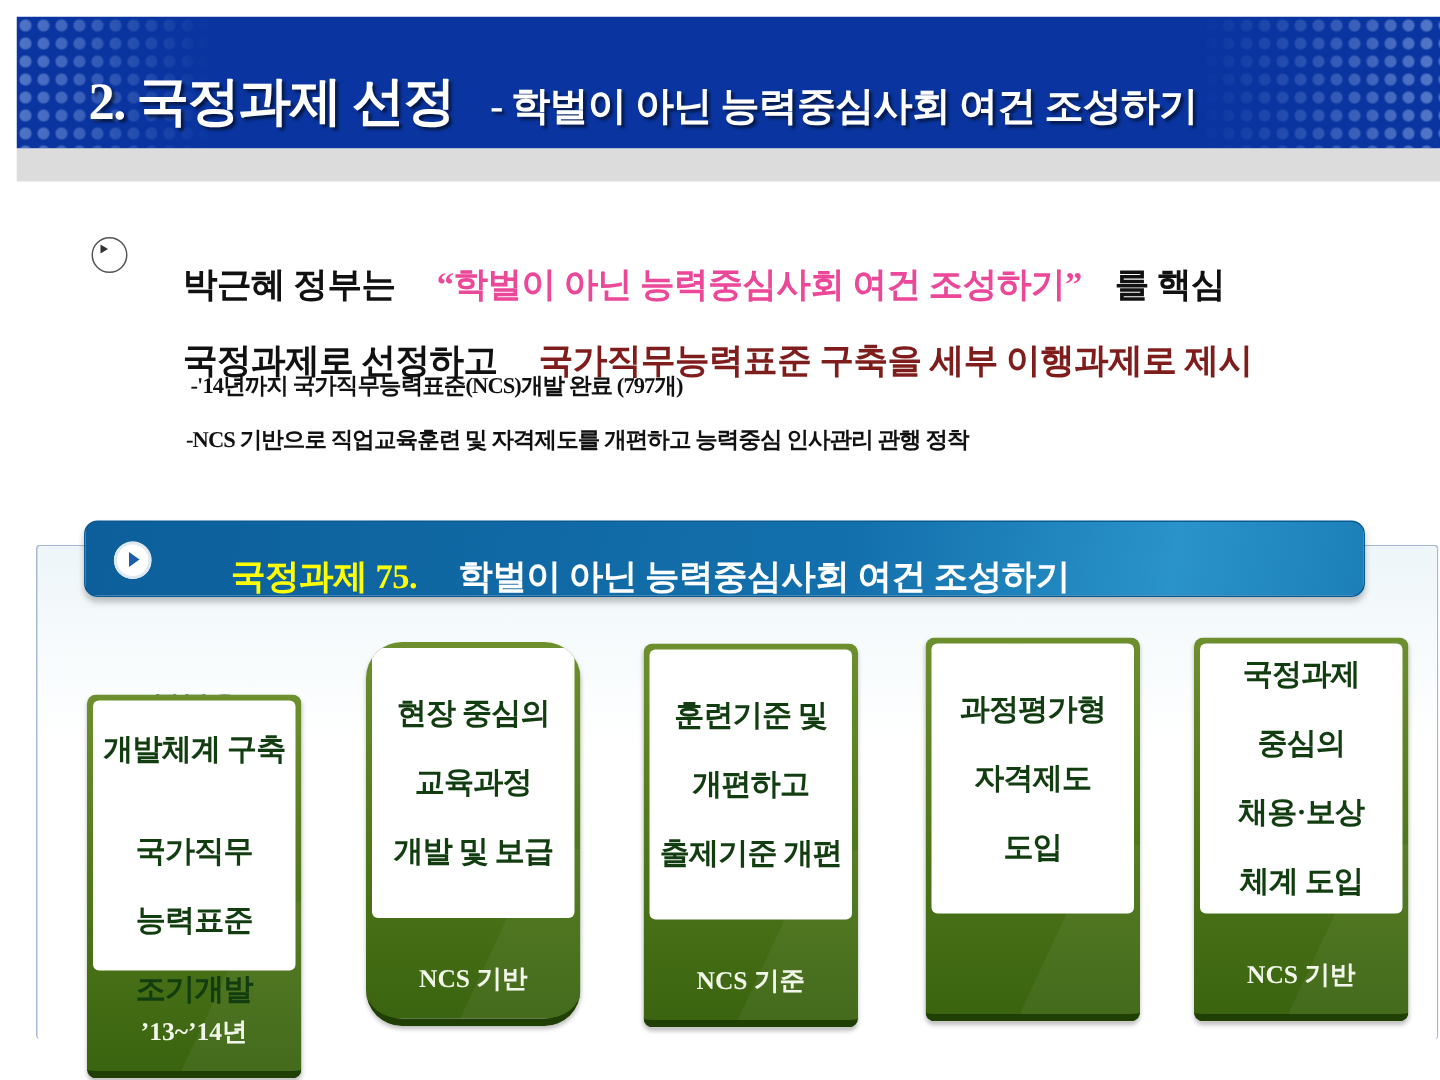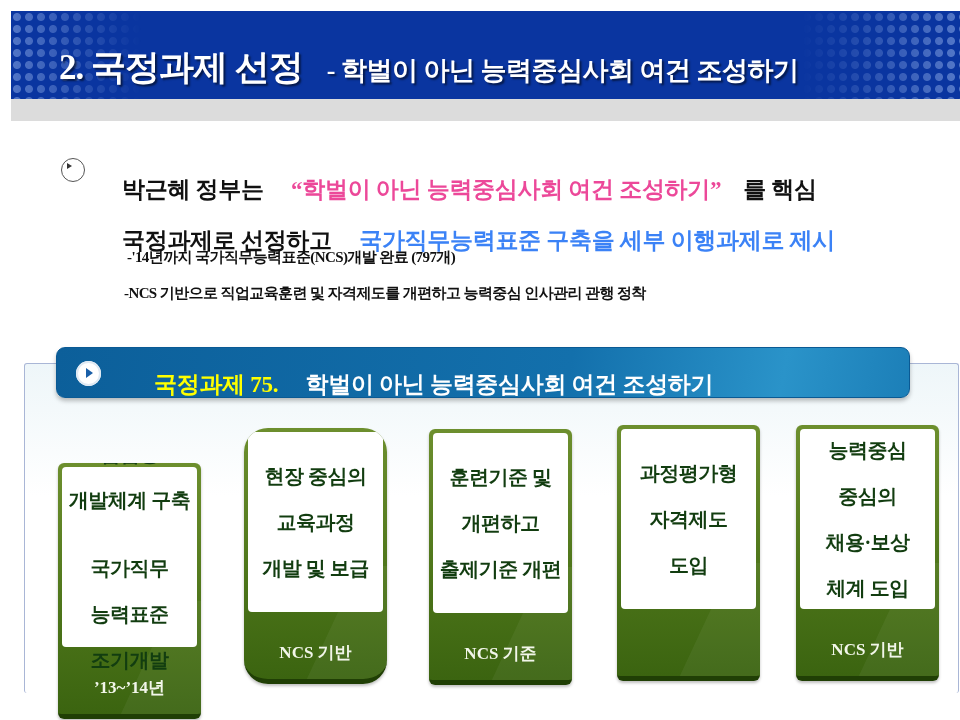--- a/index.html
+++ b/index.html
@@ -46,21 +46,21 @@
   .bullet-icon::after {
     content: ""; position: absolute; left: 5px; top: 3.5px;
     border-left: 5px solid #333; border-top: 3.5px solid transparent; border-bottom: 3.5px solid transparent;
   }
   .bullet-text {
     position: absolute; left: 28px; top: 0; width: 880px;
     font-size: 23px; font-weight: bold; line-height: 29px; color: #111; white-space: nowrap;
     letter-spacing: -0.3px;
   }
   .hl-light { color: #ec4899; }
-  .hl-dark { color: #3b82f6; }
+  .hl-dark { color: #7f1d1d; }
 
   .sub-item {
     position: absolute; font-size: 15px; font-weight: bold; color: #111; white-space: nowrap; letter-spacing: -0.6px;
   }
   .sub-1 { left: 105px; top: 226px; }
   .sub-2 { left: 102px; top: 262px; }
 
   
   .panel {
     position: absolute; left: 13px; top: 352px; width: 935px; height: 330px;
@@ -185,19 +185,19 @@
 <div class="card" style="left:606px; top:414px;">
   <div class="card-inner">
     <div class="card-line">과정평가형</div>
     <div class="card-line">자격제도</div>
     <div class="card-line">도입</div>
   </div>
 </div>
 
 <div class="card" style="left:785px; top:414px;">
   <div class="card-inner">
-    <div class="card-line">능력중심</div>
+    <div class="card-line">국정과제</div>
     <div class="card-line">중심의</div>
     <div class="card-line">채용·보상</div>
     <div class="card-line">체계 도입</div>
   </div>
   <div class="card-footer">NCS 기반</div>
 </div>
 
 </body></html>

